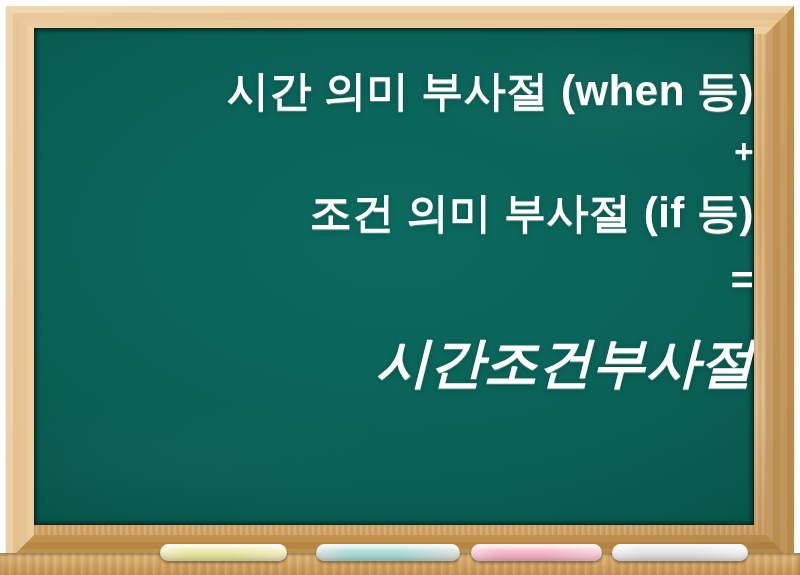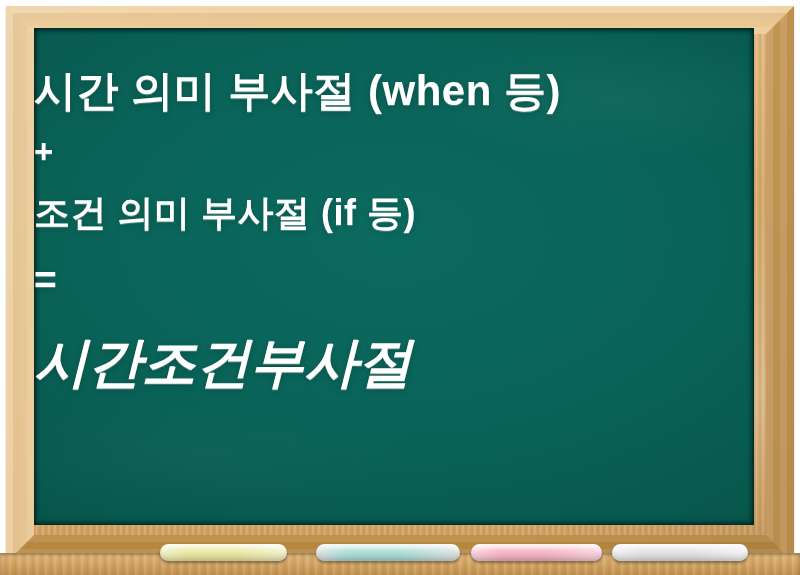--- a/index.html
+++ b/index.html
@@ -95,35 +95,35 @@
       radial-gradient(ellipse 45% 16% at 22% 86%, rgba(255,255,255,0.025), rgba(255,255,255,0) 70%);
     pointer-events: none;
   }
 
   
   #text-block {
     position: absolute;
     left: 0;
     right: 0;
     top: 34px;
-    text-align: left;
+    text-align: right;
     color: #ffffff;
   }
   .line {
     color: #ffffff;
     font-weight: bold;
     letter-spacing: 0.5px;
     text-shadow:
       0 1px 0 rgba(255,255,255,0.25),
       0 2px 6px rgba(0,0,0,0.20);
     white-space: nowrap;
   }
   .line-1 { font-size: 42px; line-height: 58px; }
   .op     { font-size: 33px; line-height: 64px; font-weight: 900; }
-  .line-3 { font-size: 36px; line-height: 58px; }
+  .line-3 { font-size: 42px; line-height: 58px; }
   .op-2   { font-size: 39px; line-height: 76px; font-weight: 900; }
   .line-5 { font-size: 54px; line-height: 88px; letter-spacing: 0px; font-style: italic; }
 
   
   #tray {
     position: absolute;
     left: 0;
     right: 0;
     bottom: 0;
     height: 22px;

